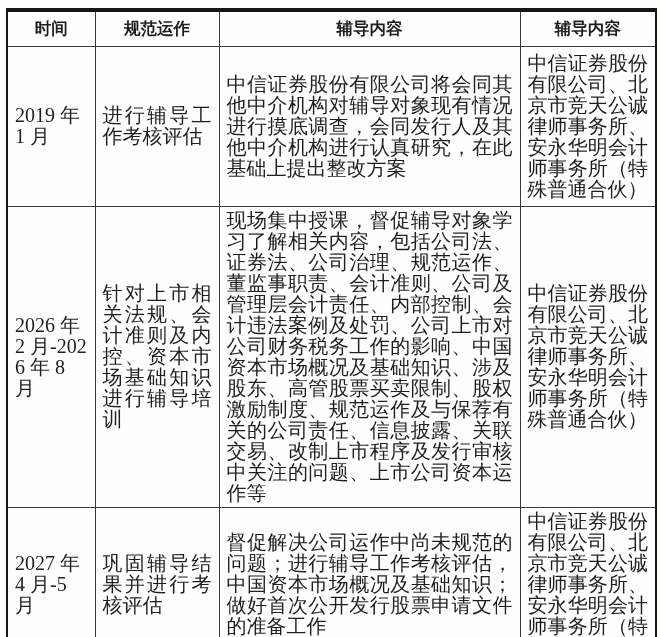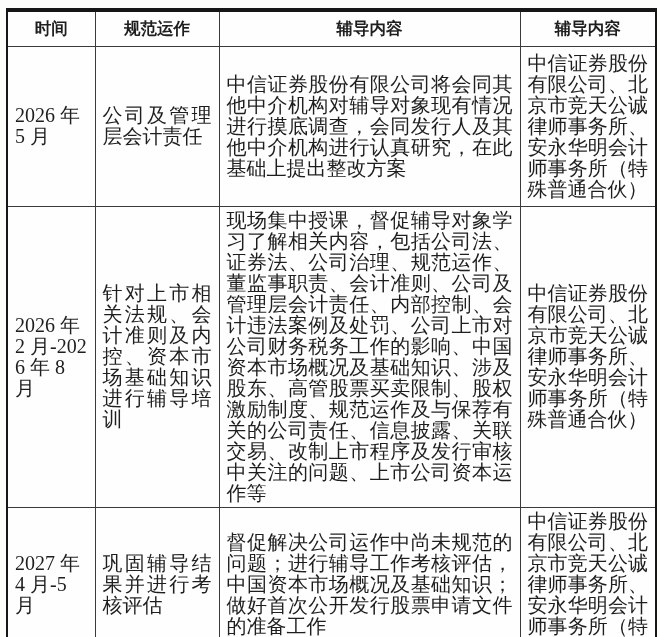--- a/index.html
+++ b/index.html
@@ -94,22 +94,22 @@
       <col class="c-personnel">
     </colgroup>
     <tbody>
       <tr class="hdr">
         <th>时间</th>
         <th>规范运作</th>
         <th>辅导内容</th>
         <th>辅导内容</th>
       </tr>
       <tr class="r1">
-        <td class="time-cell">2026 年 5 月</td>
-        <td class="content-cell">公司及管理层会计责任</td>
+        <td class="time-cell">2019 年 1 月</td>
+        <td class="content-cell">进行辅导工作考核评估</td>
         <td class="plan-cell va-top">中信证券股份有限公司将会同其他中介机构对辅导对象现有情况进行摸底调查，会同发行人及其他中介机构进行认真研究，在此基础上提出整改方案</td>
         <td class="personnel-cell">中信证券股份有限公司、北京市竞天公诚律师事务所、安永华明会计师事务所（特殊普通合伙）</td>
       </tr>
       <tr class="r2">
         <td class="time-cell">2026 年 2 月-2026 年 8 月</td>
         <td class="content-cell">针对上市相关法规、会计准则及内控、资本市场基础知识进行辅导培训</td>
         <td class="plan-cell">现场集中授课，督促辅导对象学习了解相关内容，包括公司法、证券法、公司治理、规范运作、董监事职责、会计准则、公司及管理层会计责任、内部控制、会计违法案例及处罚、公司上市对公司财务税务工作的影响、中国资本市场概况及基础知识、涉及股东、高管股票买卖限制、股权激励制度、规范运作及与保荐有关的公司责任、信息披露、关联交易、改制上市程序及发行审核中关注的问题、上市公司资本运作等</td>
         <td class="personnel-cell">中信证券股份有限公司、北京市竞天公诚律师事务所、安永华明会计师事务所（特殊普通合伙）</td>
       </tr>
       <tr class="r3">

